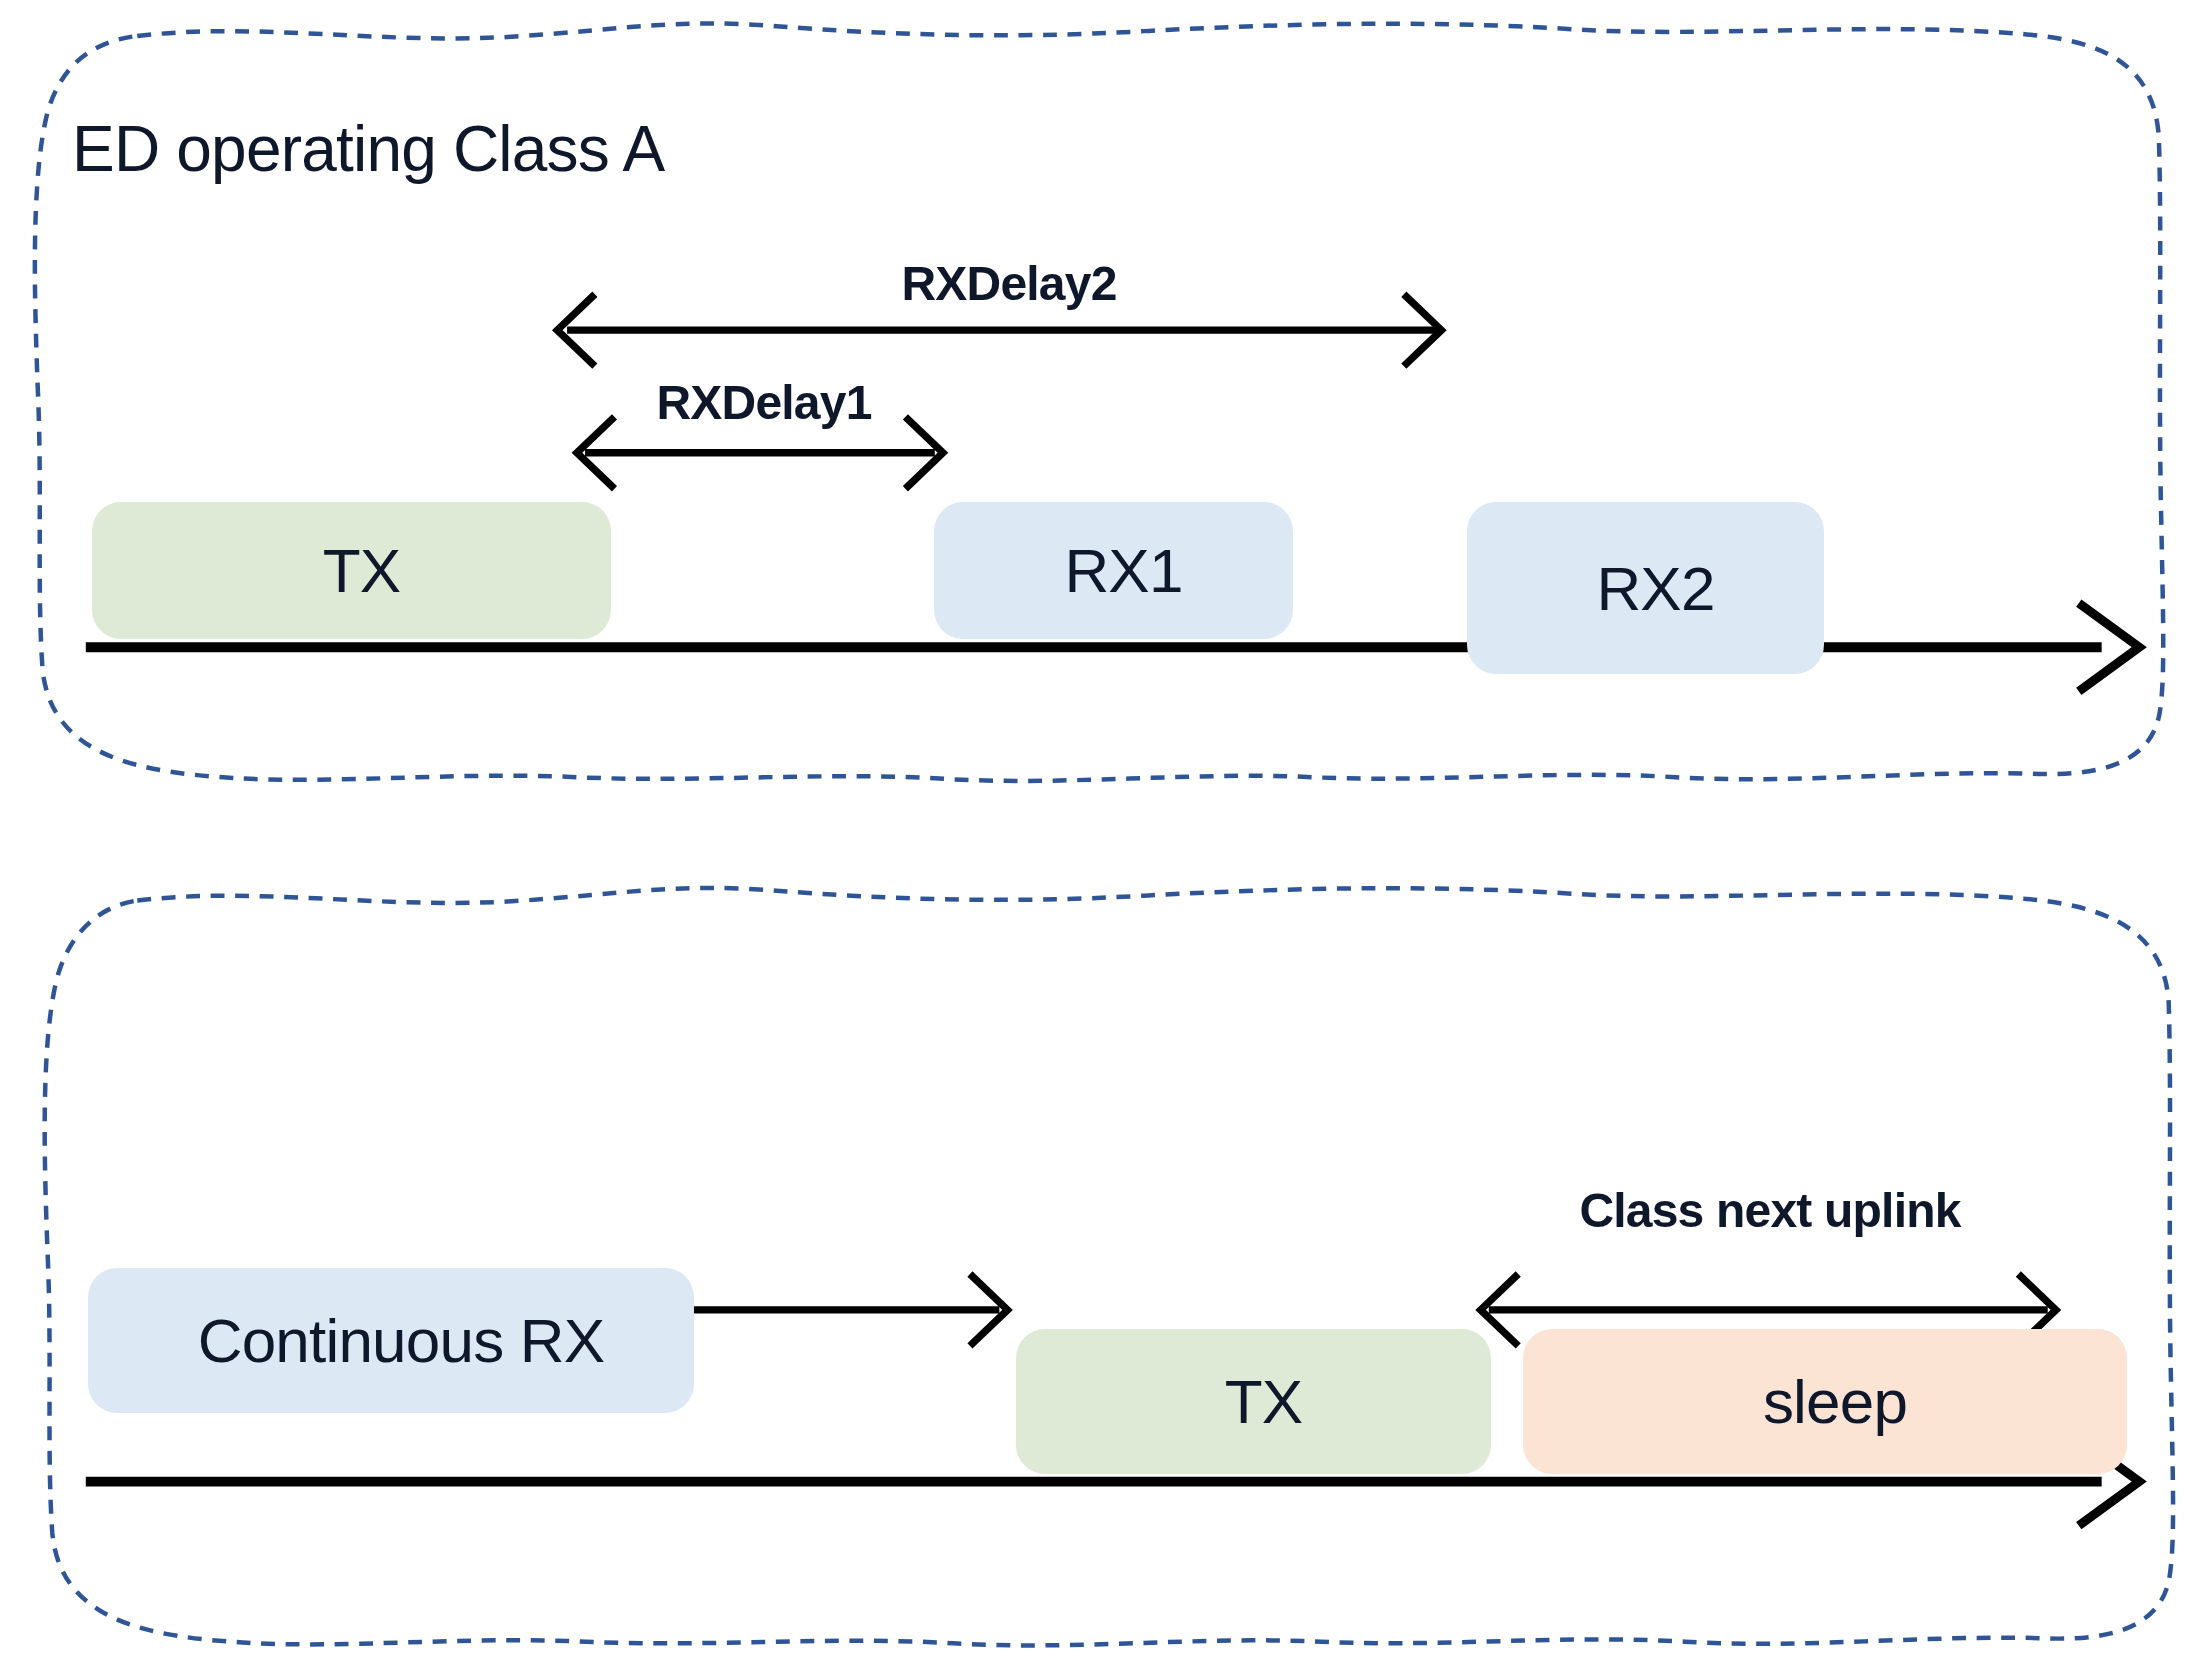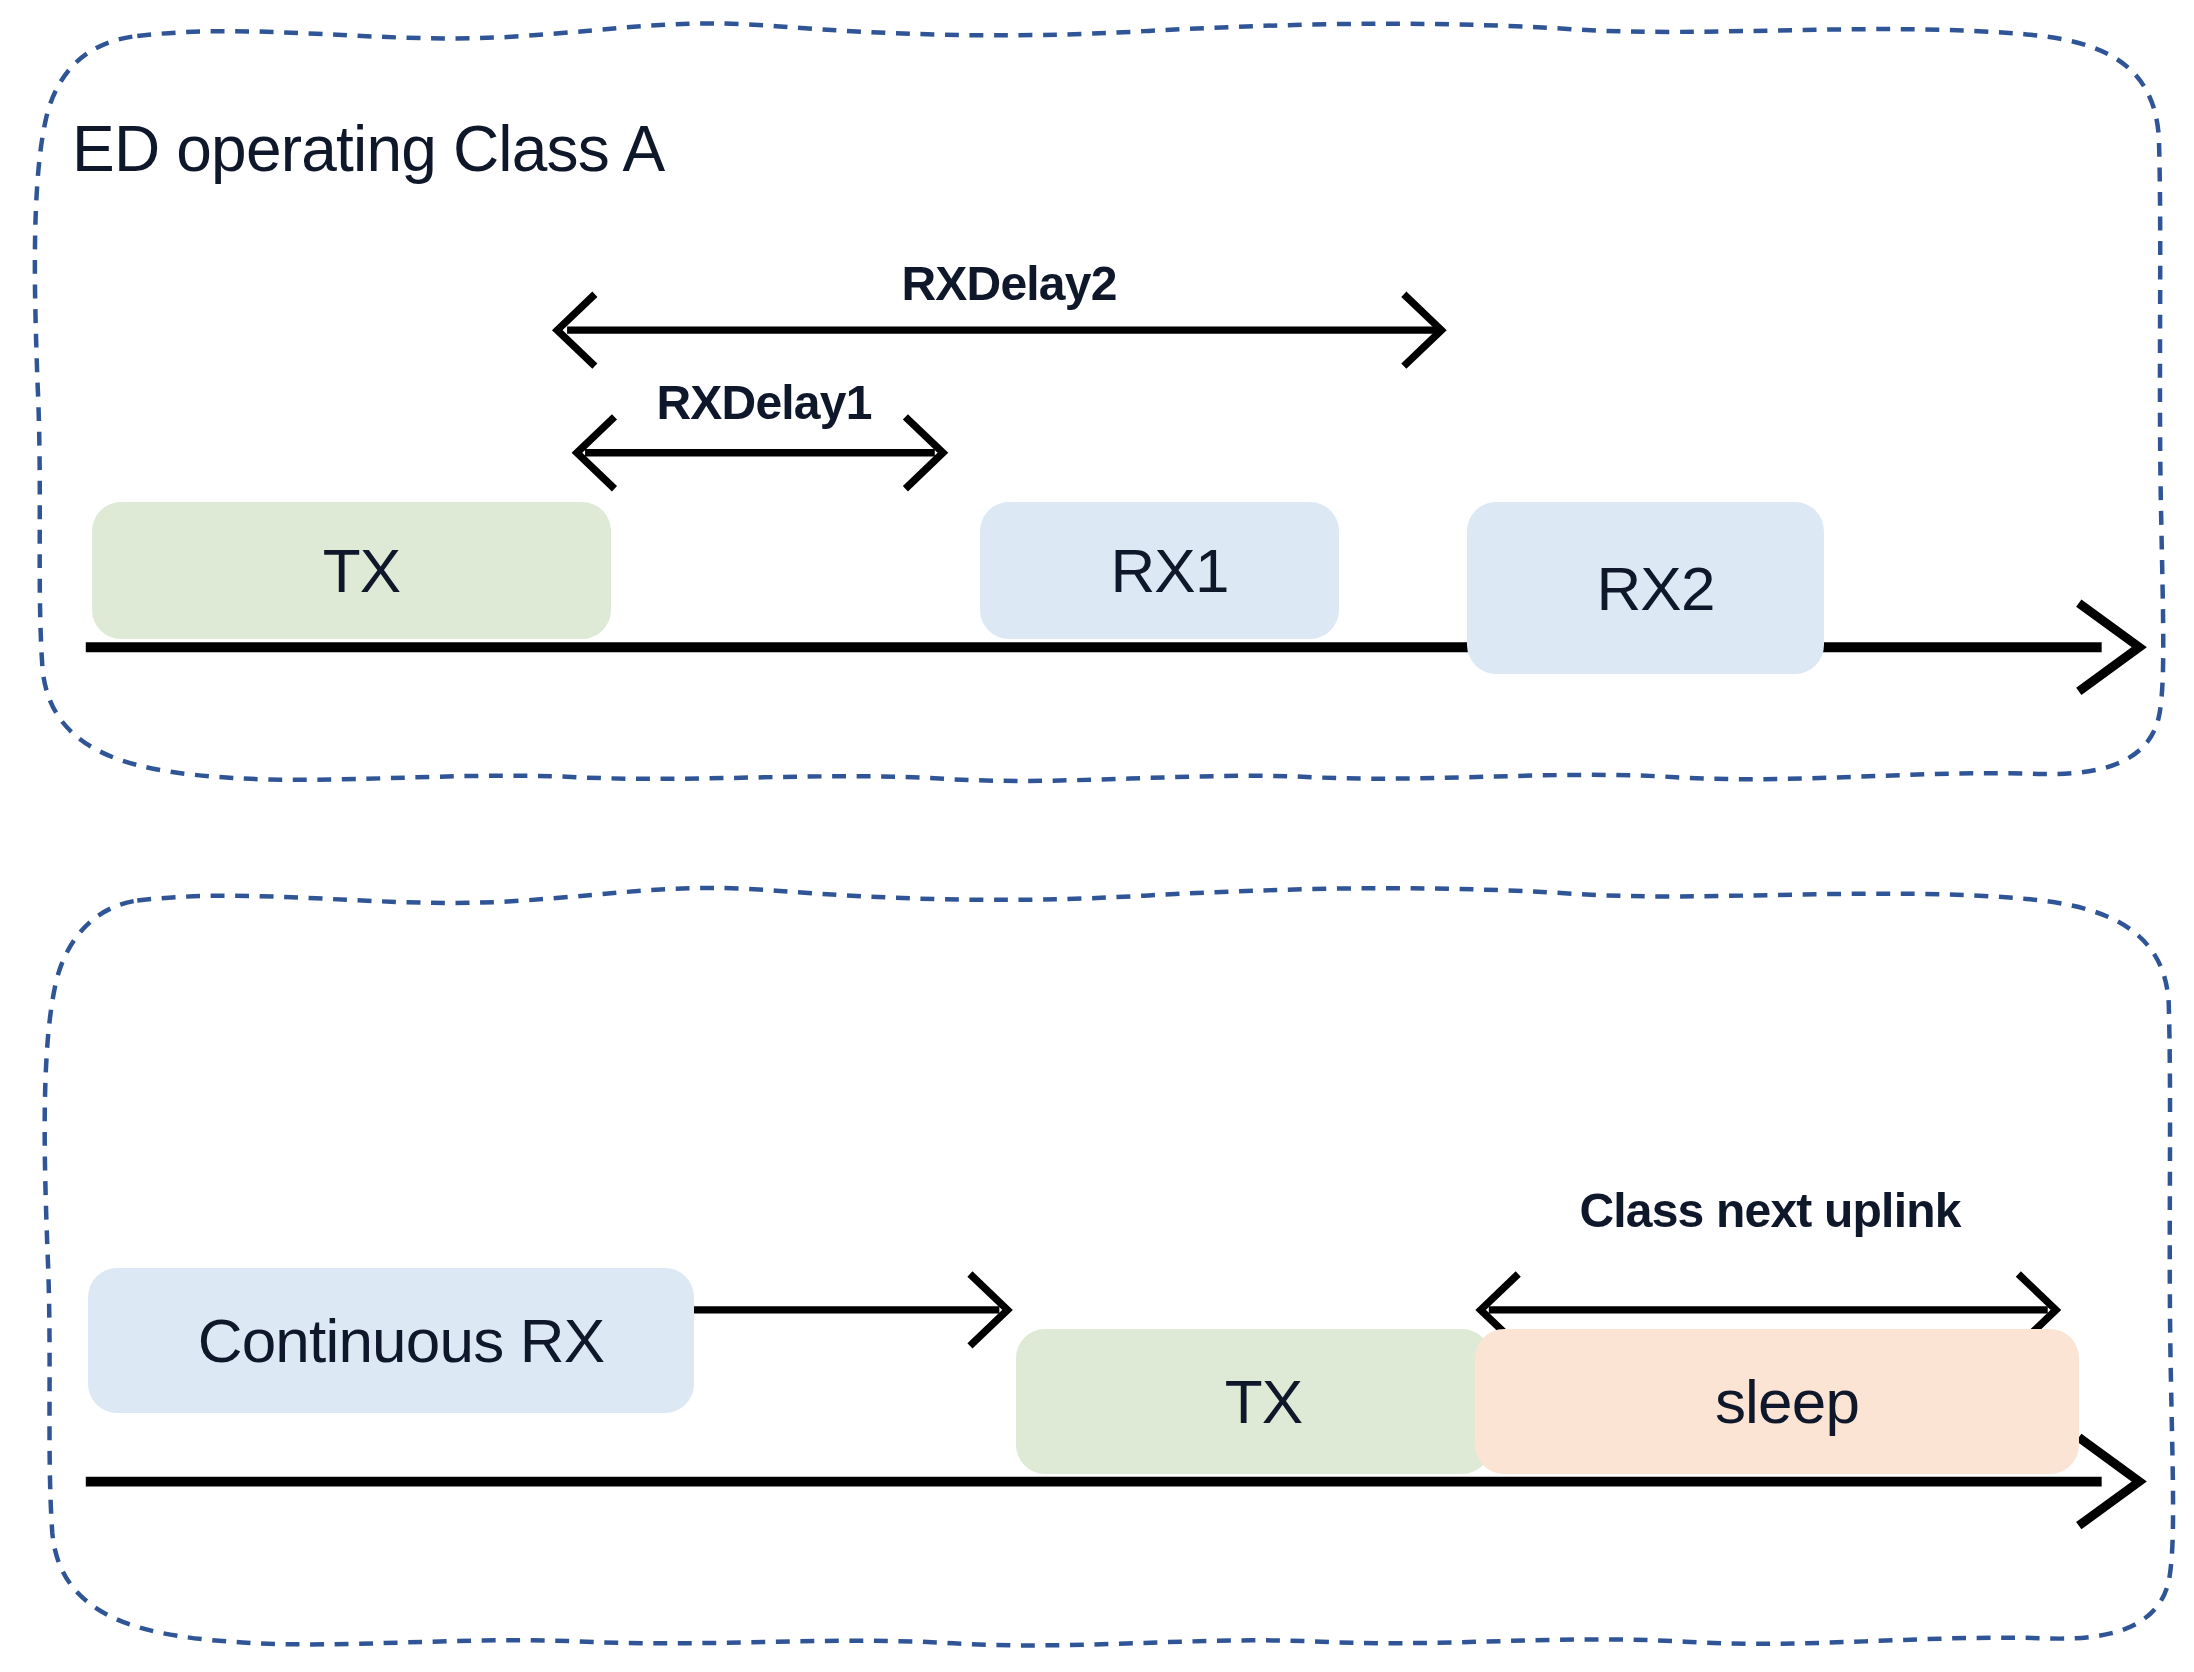--- a/index.html
+++ b/index.html
@@ -54,21 +54,21 @@
     display: flex;
     align-items: center;
     justify-content: center;
     font-size: 62px;
     border-radius: 29px;
     letter-spacing: -0.8px;
     padding-left: 20px;
   }
   .tbox.tx    { background: var(--tx-fill, #deead5); }
   .tbox.rx    { background: var(--rx-fill, #dce9f5); }
-  .tbox.sleep { background: var(--sleep-fill, #fbe4d4); }
+  .tbox.sleep { background: var(--sleep-fill, #fbe4d4); margin-left: 48px; }
 </style>
 </head>
 <body>
 
 <div class="canvas">
 
   <svg class="overlay" viewBox="0 0 2685 2046">
 
     <path class="panel-border" d="
       M 168 44
@@ -150,21 +150,21 @@
   <div class="panel-title" style="left:72px; top:114px">ED operating Class A</div>
 
   <div class="arrow-label" style="left:1009px; top:258px">RXDelay2</div>
 
   <div class="arrow-label" style="left:764px; top:377px">RXDelay1</div>
 
   <div class="tbox tx" style="left:92px; top:502px; width:499px; height:137px">
     <span>TX</span>
   </div>
 
-  <div class="tbox rx" style="left:980px; top:502px; width:339px; height:137px">
+  <div class="tbox rx" style="left:934px; top:502px; width:339px; height:137px">
     <span>RX1</span>
   </div>
 
   <div class="tbox rx" style="left:1467px; top:502px; width:337px; height:172px">
     <span>RX2</span>
   </div>
 
 
 
   <div class="arrow-label" style="left:1770px; top:1185px">Class next uplink</div>

